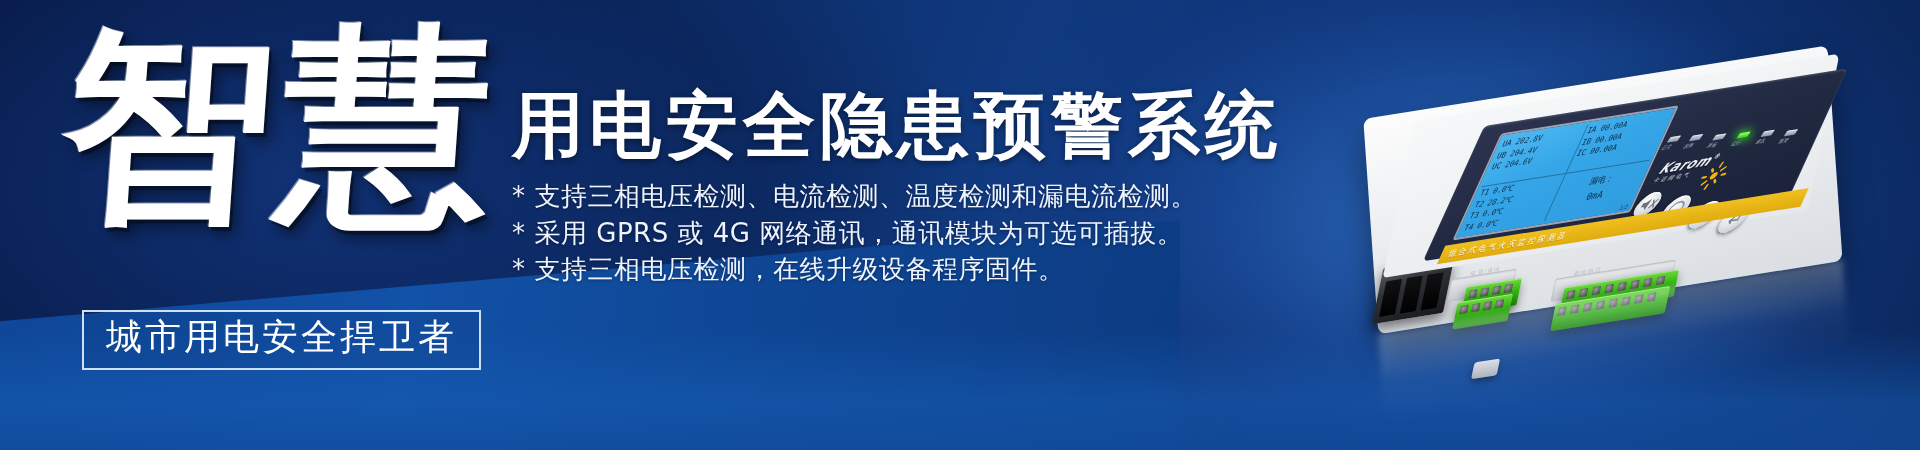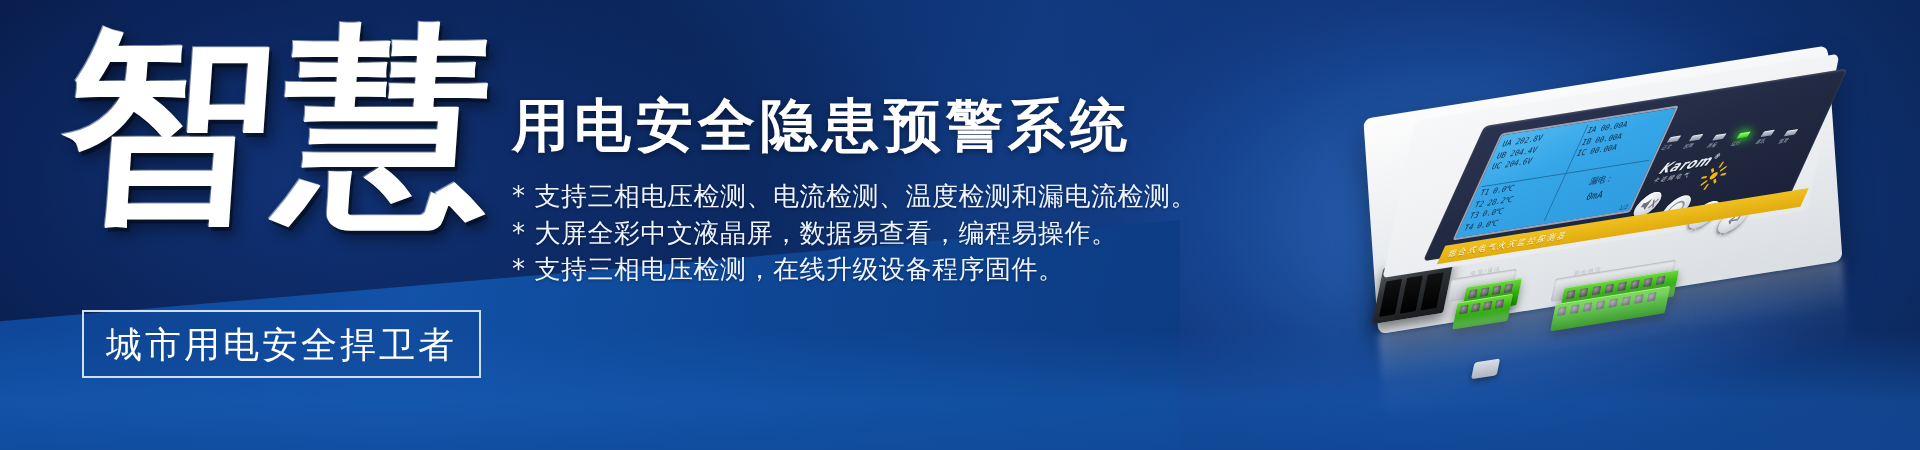--- a/index.html
+++ b/index.html
@@ -41,30 +41,30 @@
       3px 4px 0 rgba(0,0,0,.34),
       6px 8px 14px rgba(0,0,0,.45),
       -1px -1px 0 rgba(255,255,255,.5);
     white-space:nowrap;
     transform:skewX(-4deg);
   }
 
   
   #slogan-box{
     position:absolute;left:82px;top:310px;
-    border:2px solid #cfe0f5;padding:13px 22px 11px 22px;
+    border:2px solid #cfe0f5;padding:5px 22px 11px 22px;
     color:#ffffff;font-size:36px;line-height:40px;letter-spacing:3px;
     background:rgba(8,32,80,0.10);
     white-space:nowrap;
   }
 
   
   #headline{
     position:absolute;left:512px;top:92px;
-    color:#ffffff;font-size:57px;line-height:66px;font-weight:700;letter-spacing:5px;
+    color:#ffffff;font-size:72px;line-height:66px;font-weight:700;letter-spacing:5px;
     text-shadow:0 2px 6px rgba(0,0,0,.45);
     white-space:nowrap;
   }
 
   
   #bullets{
     position:absolute;left:512px;top:178px;width:840px;
   }
   .bullet{
     color:#eef4ff;font-size:26px;line-height:36.5px;letter-spacing:.5px;
@@ -210,21 +210,21 @@
 
   <div id="slogan-box">城市用电安全捍卫者</div>
 
   <div id="headline">用电安全隐患预警系统</div>
 
   <div id="bullets">
     <div class="bullet">
       <span class="star">*</span><span>支持三相电压检测、电流检测、温度检测和漏电流检测。</span>
     </div>
     <div class="bullet">
-      <span class="star">*</span><span>大屏全彩中文液晶屏，数据易查看，编程易操作。</span>
+      <span class="star">*</span><span>采用 GPRS 或 4G 网络通讯，通讯模块为可选可插拔。</span>
     </div>
     <div class="bullet">
       <span class="star">*</span><span>支持三相电压检测，在线升级设备程序固件。</span>
     </div>
   </div>
 
   <div id="device">
 
     <div class="dev-body">
 

